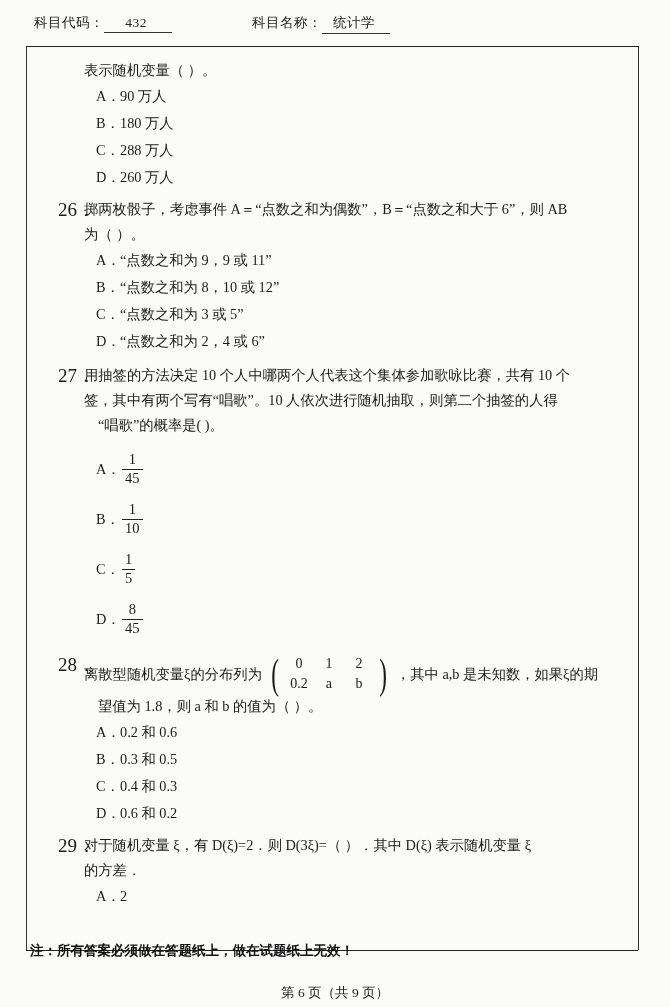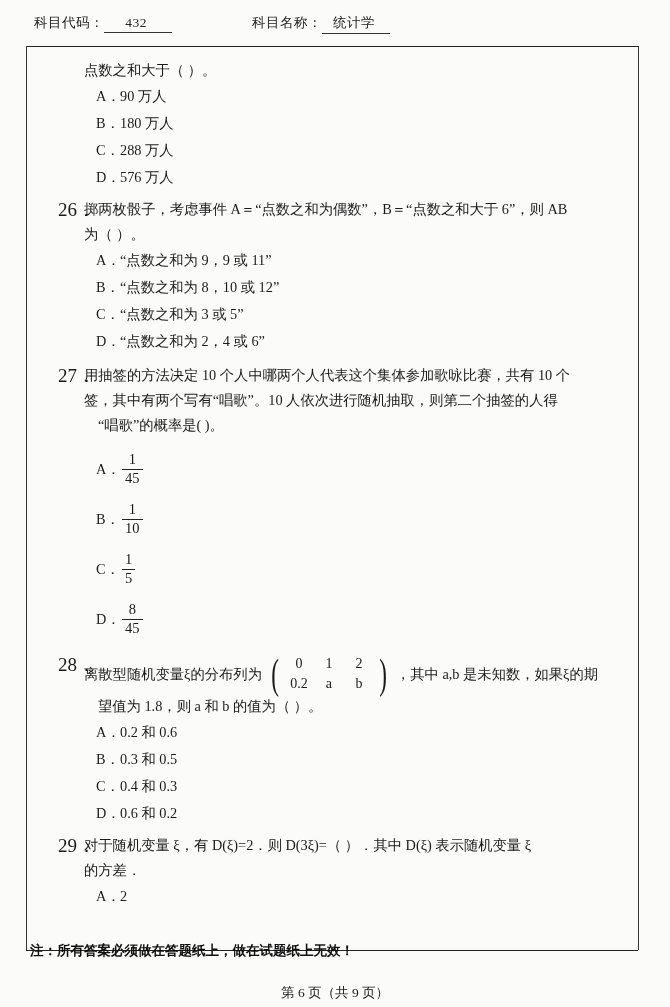--- a/index.html
+++ b/index.html
@@ -211,26 +211,26 @@
   </div>
 
   <div class="rule-top"></div>
   <div class="frame-left"></div>
   <div class="frame-right"></div>
   <div class="rule-bottom"></div>
 
   <div class="content">
 
     <div class="q">
-      <div class="q-stem no-num">点数之和大于（    ）。</div>
+      <div class="q-stem no-num">表示随机变量（    ）。</div>
       <ul class="opts">
         <li class="opt"><span class="lab">A．</span><span>90 万人</span></li>
         <li class="opt"><span class="lab">B．</span><span>180 万人</span></li>
         <li class="opt"><span class="lab">C．</span><span>288 万人</span></li>
-        <li class="opt"><span class="lab">D．</span><span>576 万人</span></li>
+        <li class="opt"><span class="lab">D．</span><span>260 万人</span></li>
       </ul>
     </div>
 
     <div class="q" style="margin-top:6px;">
       <div class="q-stem">
         <span class="q-num">26．</span>
         <span>掷两枚骰子，考虑事件 A＝“点数之和为偶数”，B＝“点数之和大于 6”，则 AB</span>
       </div>
       <div class="q-stem">为（    ）。</div>
       <ul class="opts">

